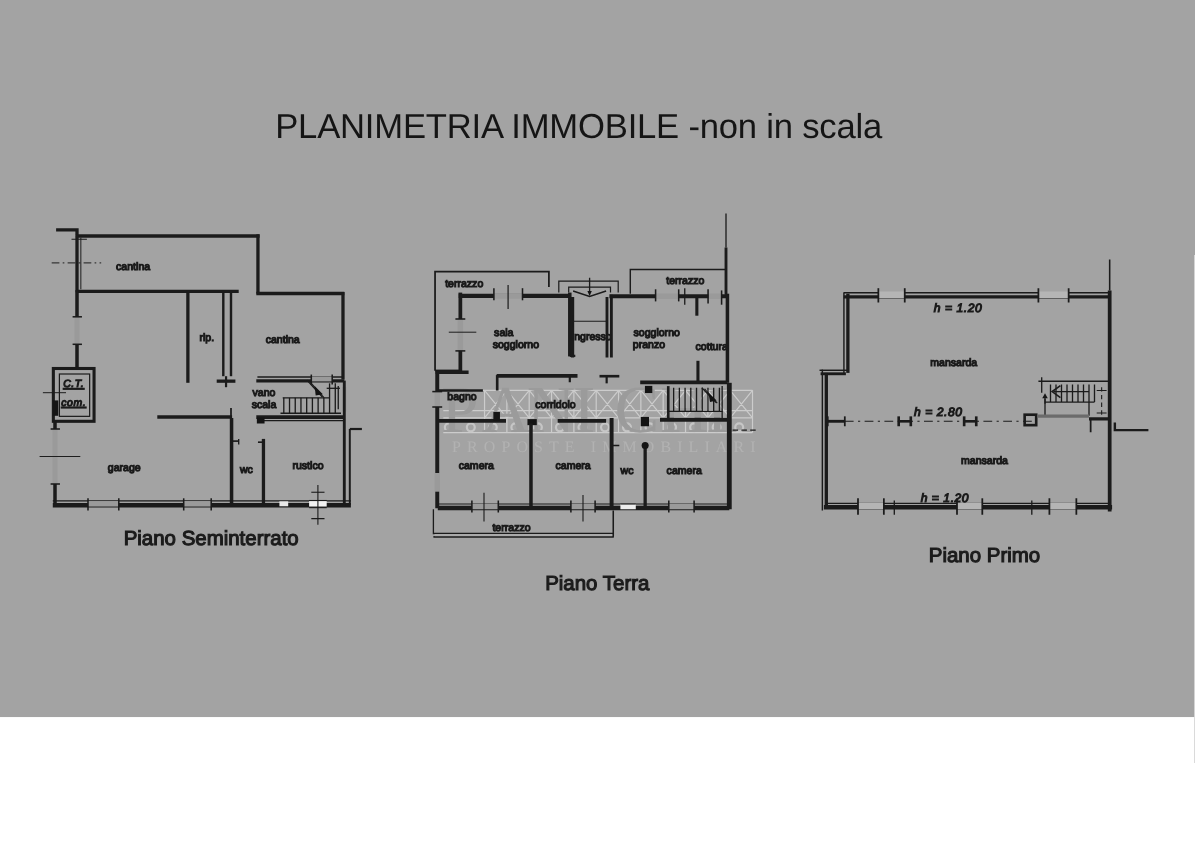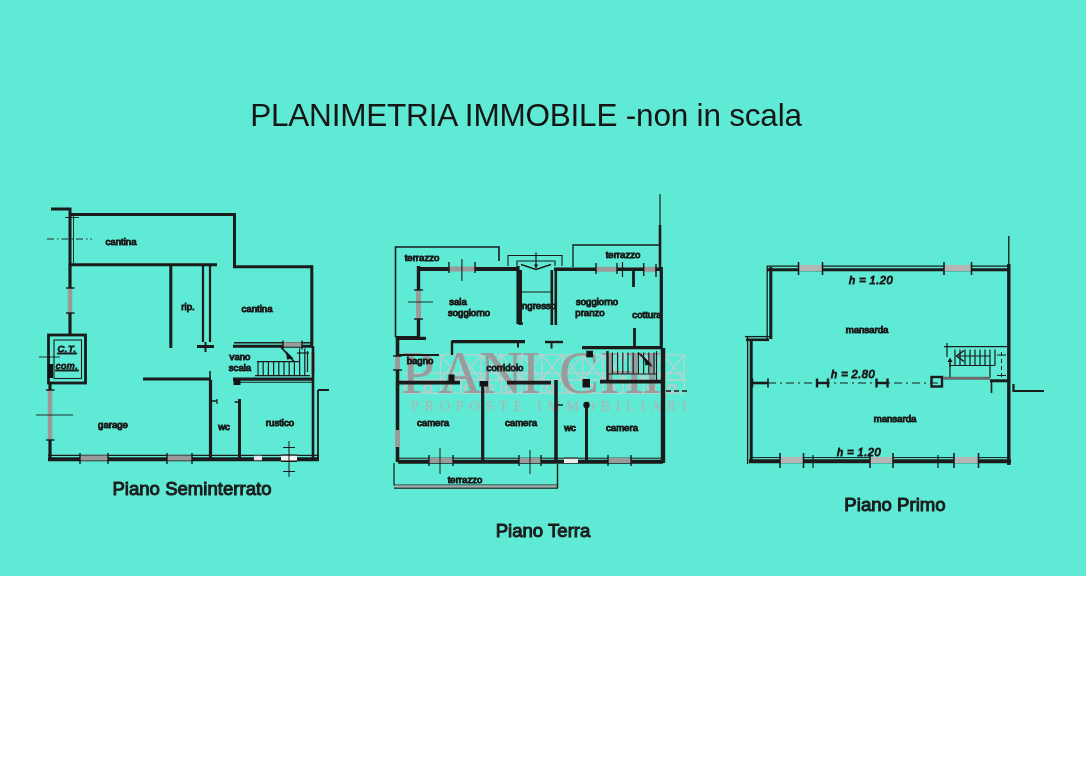--- a/index.html
+++ b/index.html
@@ -1,16 +1,16 @@
 <!DOCTYPE html>
 <html><head>
 <meta charset="utf-8">
 <style>
   html,body{margin:0;padding:0;background:#ffffff;}
-  .pg{position:relative;width:1086px;height:576px;background:#5eead4;overflow:hidden;text-align:right;}
+  .pg{position:relative;width:1086px;height:652px;background:#a3a3a3;overflow:hidden;text-align:right;}
   svg{position:absolute;left:0;top:0;}
   text{font-family:"Liberation Sans",sans-serif;fill:#1f1f1f;}
   .lab{font-size:9.6px;fill:#333333;}
   .cap{font-size:18.6px;fill:#1c1c1c;}
   .hand{font-family:"Liberation Sans",sans-serif;font-style:italic;font-size:11px;fill:#4a4a4a;letter-spacing:0.5px;}
   .wmL{font-family:"Liberation Serif",serif;font-size:61px;fill:#9b9b9b;}
   .wmS{font-family:"Liberation Serif",serif;font-size:14.5px;fill:#b2b2b2;letter-spacing:5.55px;}
   line,path,rect,polyline{stroke-linecap:butt;}
 </style>
 </head>

